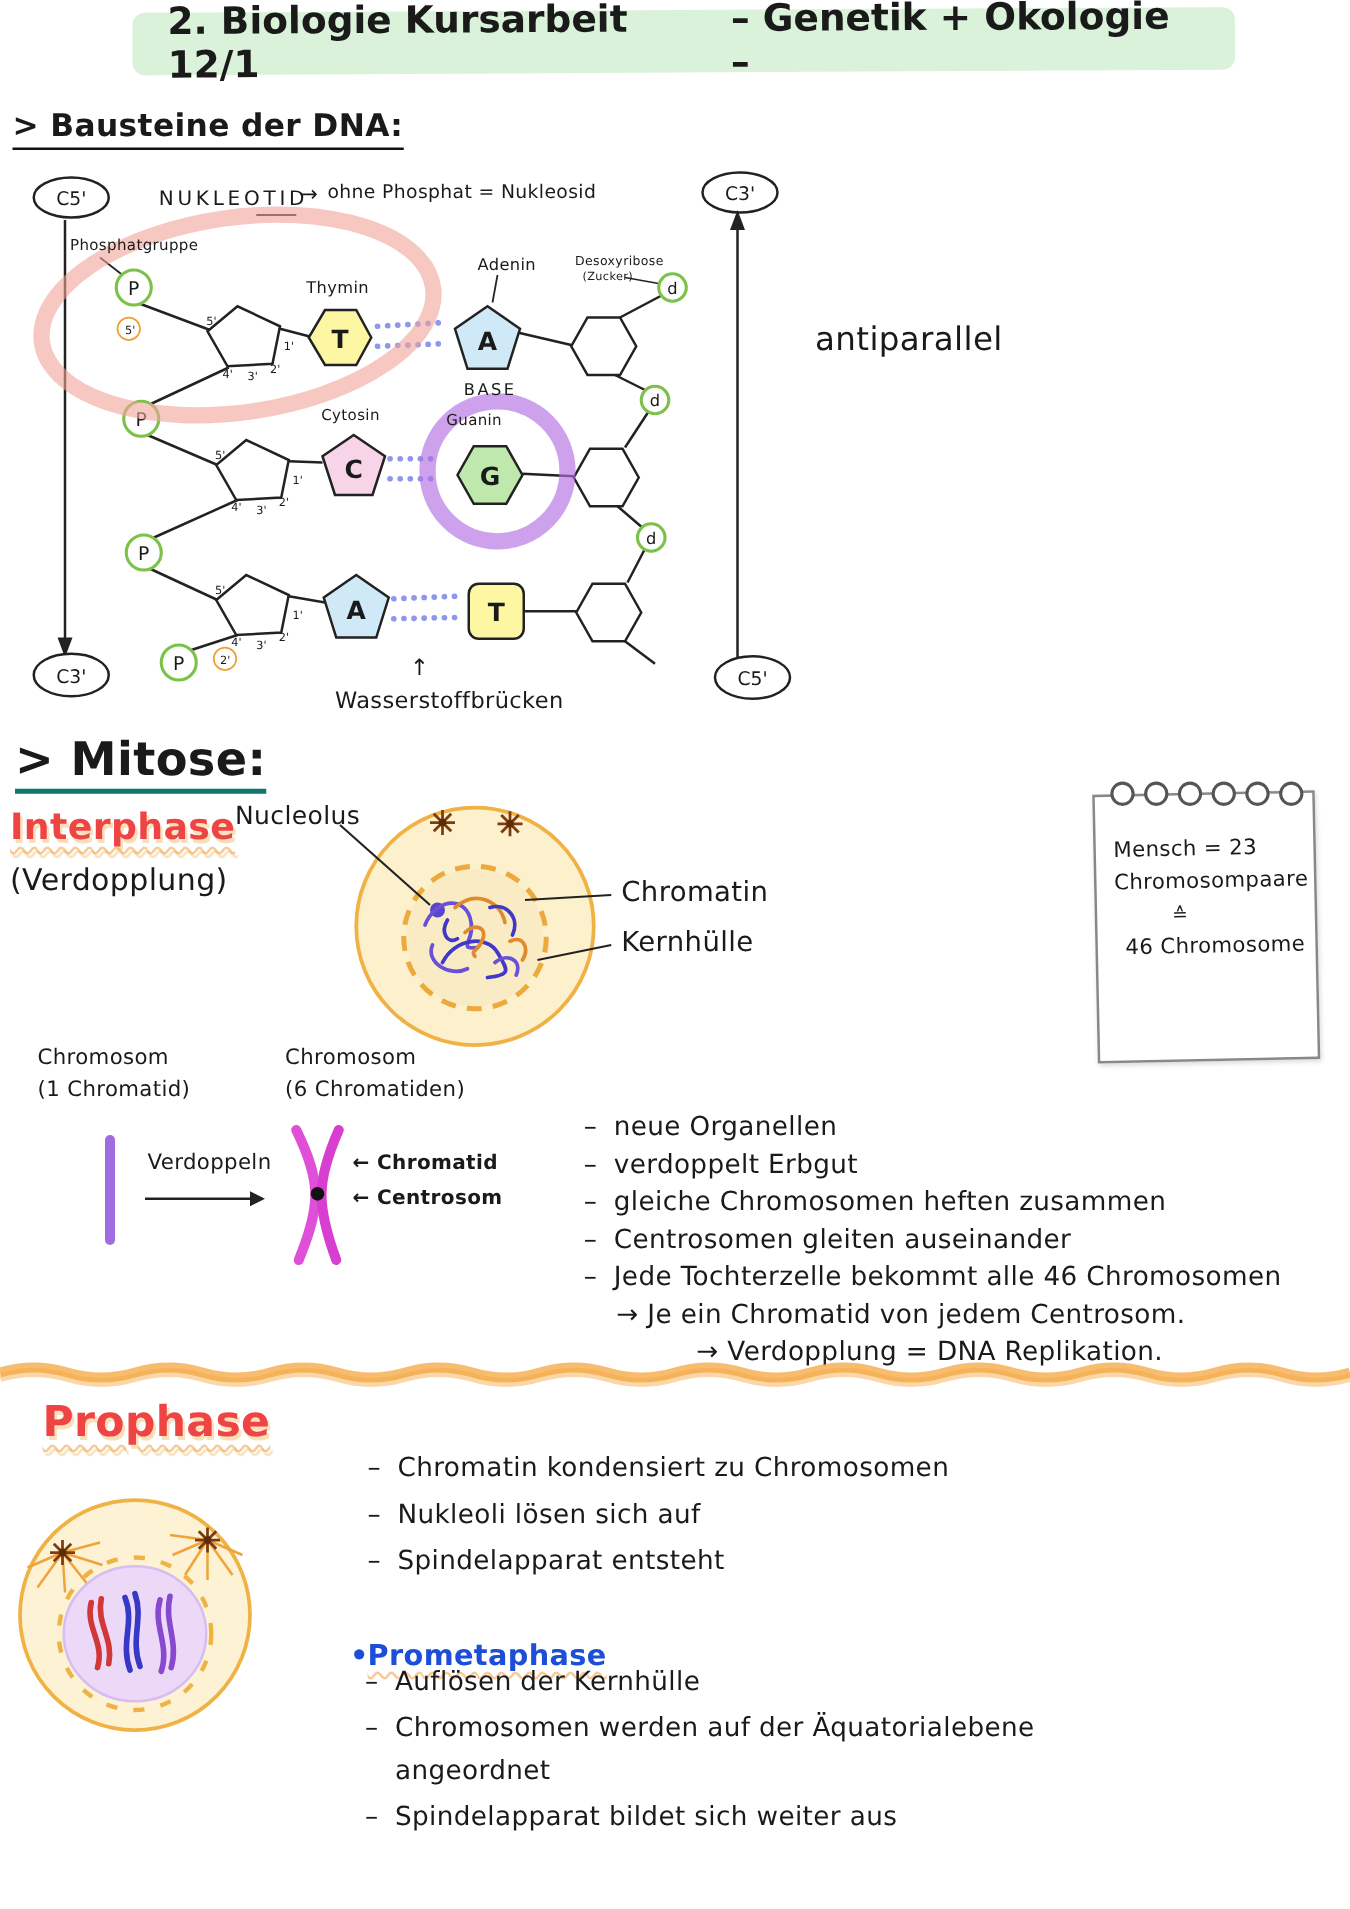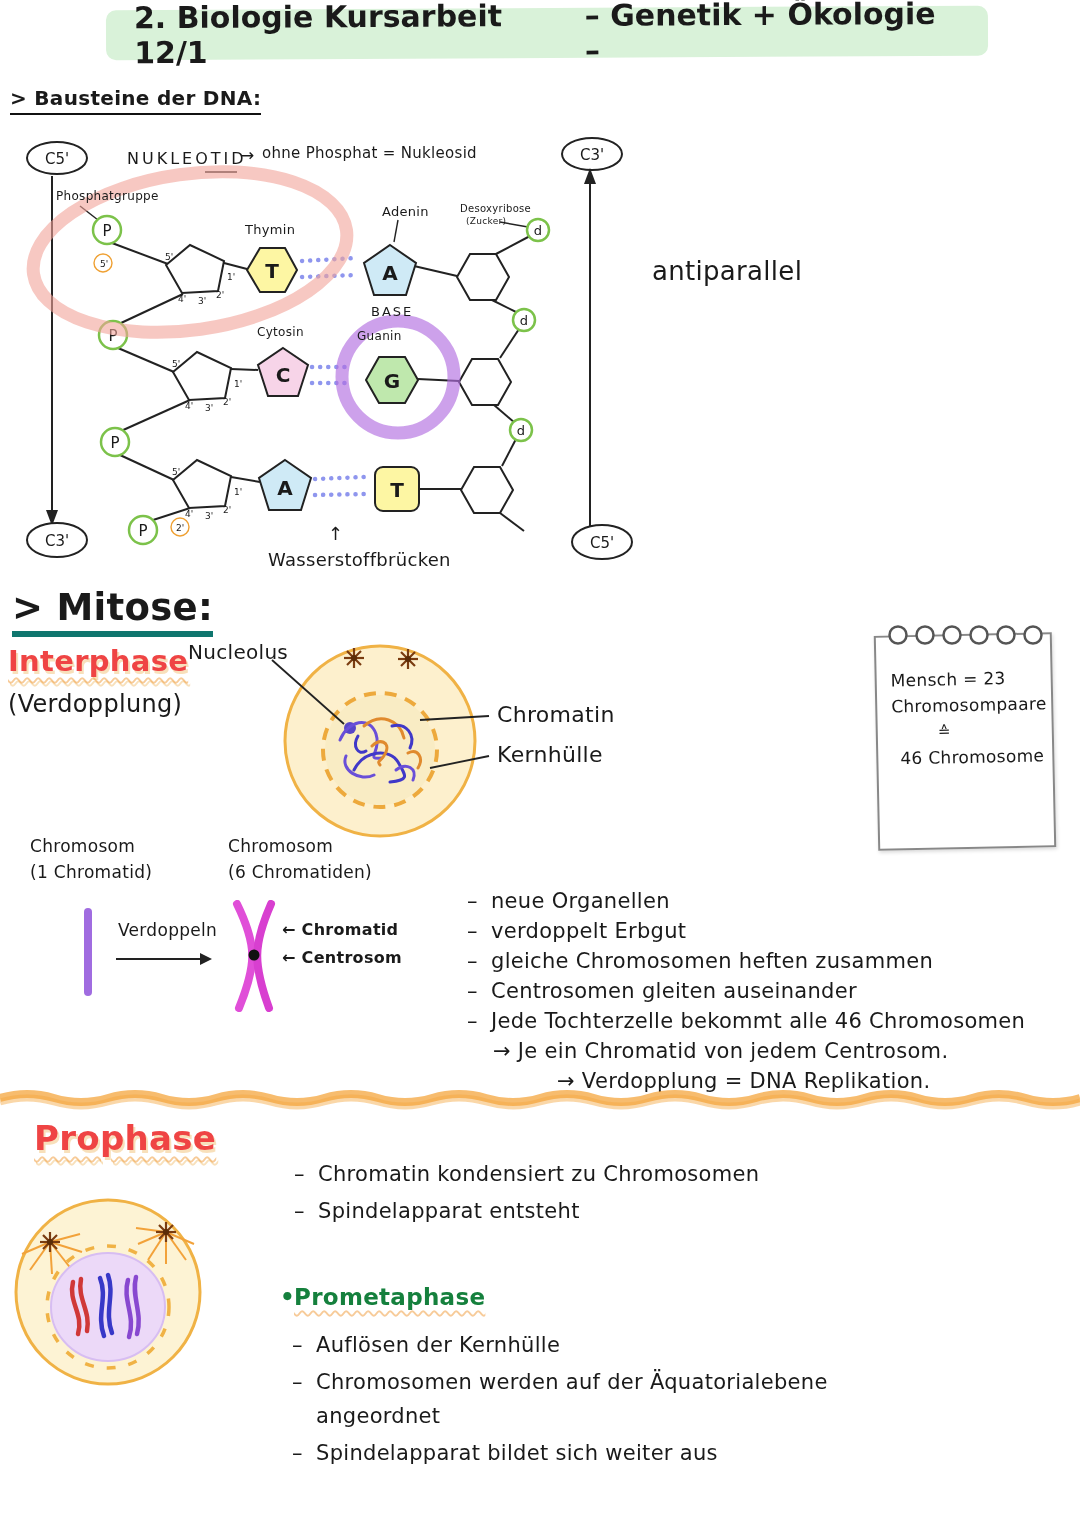--- a/index.html
+++ b/index.html
@@ -11,34 +11,34 @@
   .hand { letter-spacing:.3px; }
   svg text { font-family:"DejaVu Sans", sans-serif; fill:#1a1a1a; }
 
   .title-highlight {
     left:106px; top:8px; width:882px; height:50px; background:#d9f2d9;
     border-radius:10px; display:flex; align-items:center; justify-content:space-between;
     padding:0 28px; box-sizing:border-box; transform:rotate(-.3deg);
   }
   .title-highlight span { font-size:30px; font-weight:600; }
 
-  .dna-heading { left:10px; top:86px; font-size:20px; font-weight:600;
+  .dna-heading { left:10px; top:86px; font-size:25px; font-weight:600;
     border-bottom:2px solid #111; padding-bottom:3px; }
 
   .mitose-heading { left:12px; top:586px; font-size:37px; font-weight:700;
-    border-bottom:6px solid #0f766e; padding-bottom:2px; }
+    border-bottom:4px solid #0f766e; padding-bottom:2px; }
 
   .phase-title { color:#ef4444; font-weight:700;
     text-shadow:2px 3px 0 rgba(247,221,180,.9);
     text-decoration:underline wavy rgba(240,160,70,.55) 2px; text-underline-offset:6px; }
   .interphase-title { left:8px; top:644px; font-size:29px; }
   .interphase-sub { left:8px; top:690px; font-size:24px;text-align:right; }
   .prophase-title { left:34px; top:1118px; font-size:34px; }
 
-  .prometa-title { left:280px; top:1284px; font-size:23px; color:#15803d; font-weight:700;
+  .prometa-title { left:280px; top:1312px; font-size:23px; color:#1d4ed8; font-weight:700;
     text-decoration:underline wavy rgba(240,160,70,.55) 2px; text-underline-offset:5px;
     padding-left:14px; position:absolute; }
   .prometa-title::before { content:"•"; position:absolute; left:0; }
 
   .label20 { font-size:20px; }
   .label21 { font-size:17px; }
   .label22 { font-size:22px; }
 
   .bullets .bullet { font-size:21px; line-height:30px; padding-left:26px; position:relative; }
   .bullets .bullet::before { content:"–"; position:absolute; left:2px; }
@@ -354,20 +354,21 @@
       <path d="M73,97 C69,117 83,129 79,149" stroke="#d03838"></path>
       <path d="M92,96 C100,116 88,132 96,154" stroke="#3838c8"></path>
       <path d="M100,93 C107,113 96,129 104,151" stroke="#3838c8"></path>
       <path d="M120,98 C114,118 128,134 121,155" stroke="#8848d0"></path>
       <path d="M128,95 C123,115 135,131 129,152" stroke="#8848d0"></path>
     </g>
   </svg>
 
   <div class="abs p-bullets hand" style="left:292px; top:1156px; width:580px;">
     <div class="bullet">Chromatin kondensiert zu Chromosomen</div>
+    <div class="bullet">Nukleoli lösen sich auf</div>
     <div class="bullet">Spindelapparat entsteht</div>
   </div>
 
   <div class="prometa-title hand">
     <span>Prometaphase</span>
   </div>
   <div class="abs pm-bullets hand" style="left:292px; top:1328px; width:560px;">
     <div class="bullet">Auflösen der Kernhülle</div>
     <div class="bullet">Chromosomen werden auf der Äquatorialebene angeordnet</div>
     <div class="bullet">Spindelapparat bildet sich weiter aus</div>

